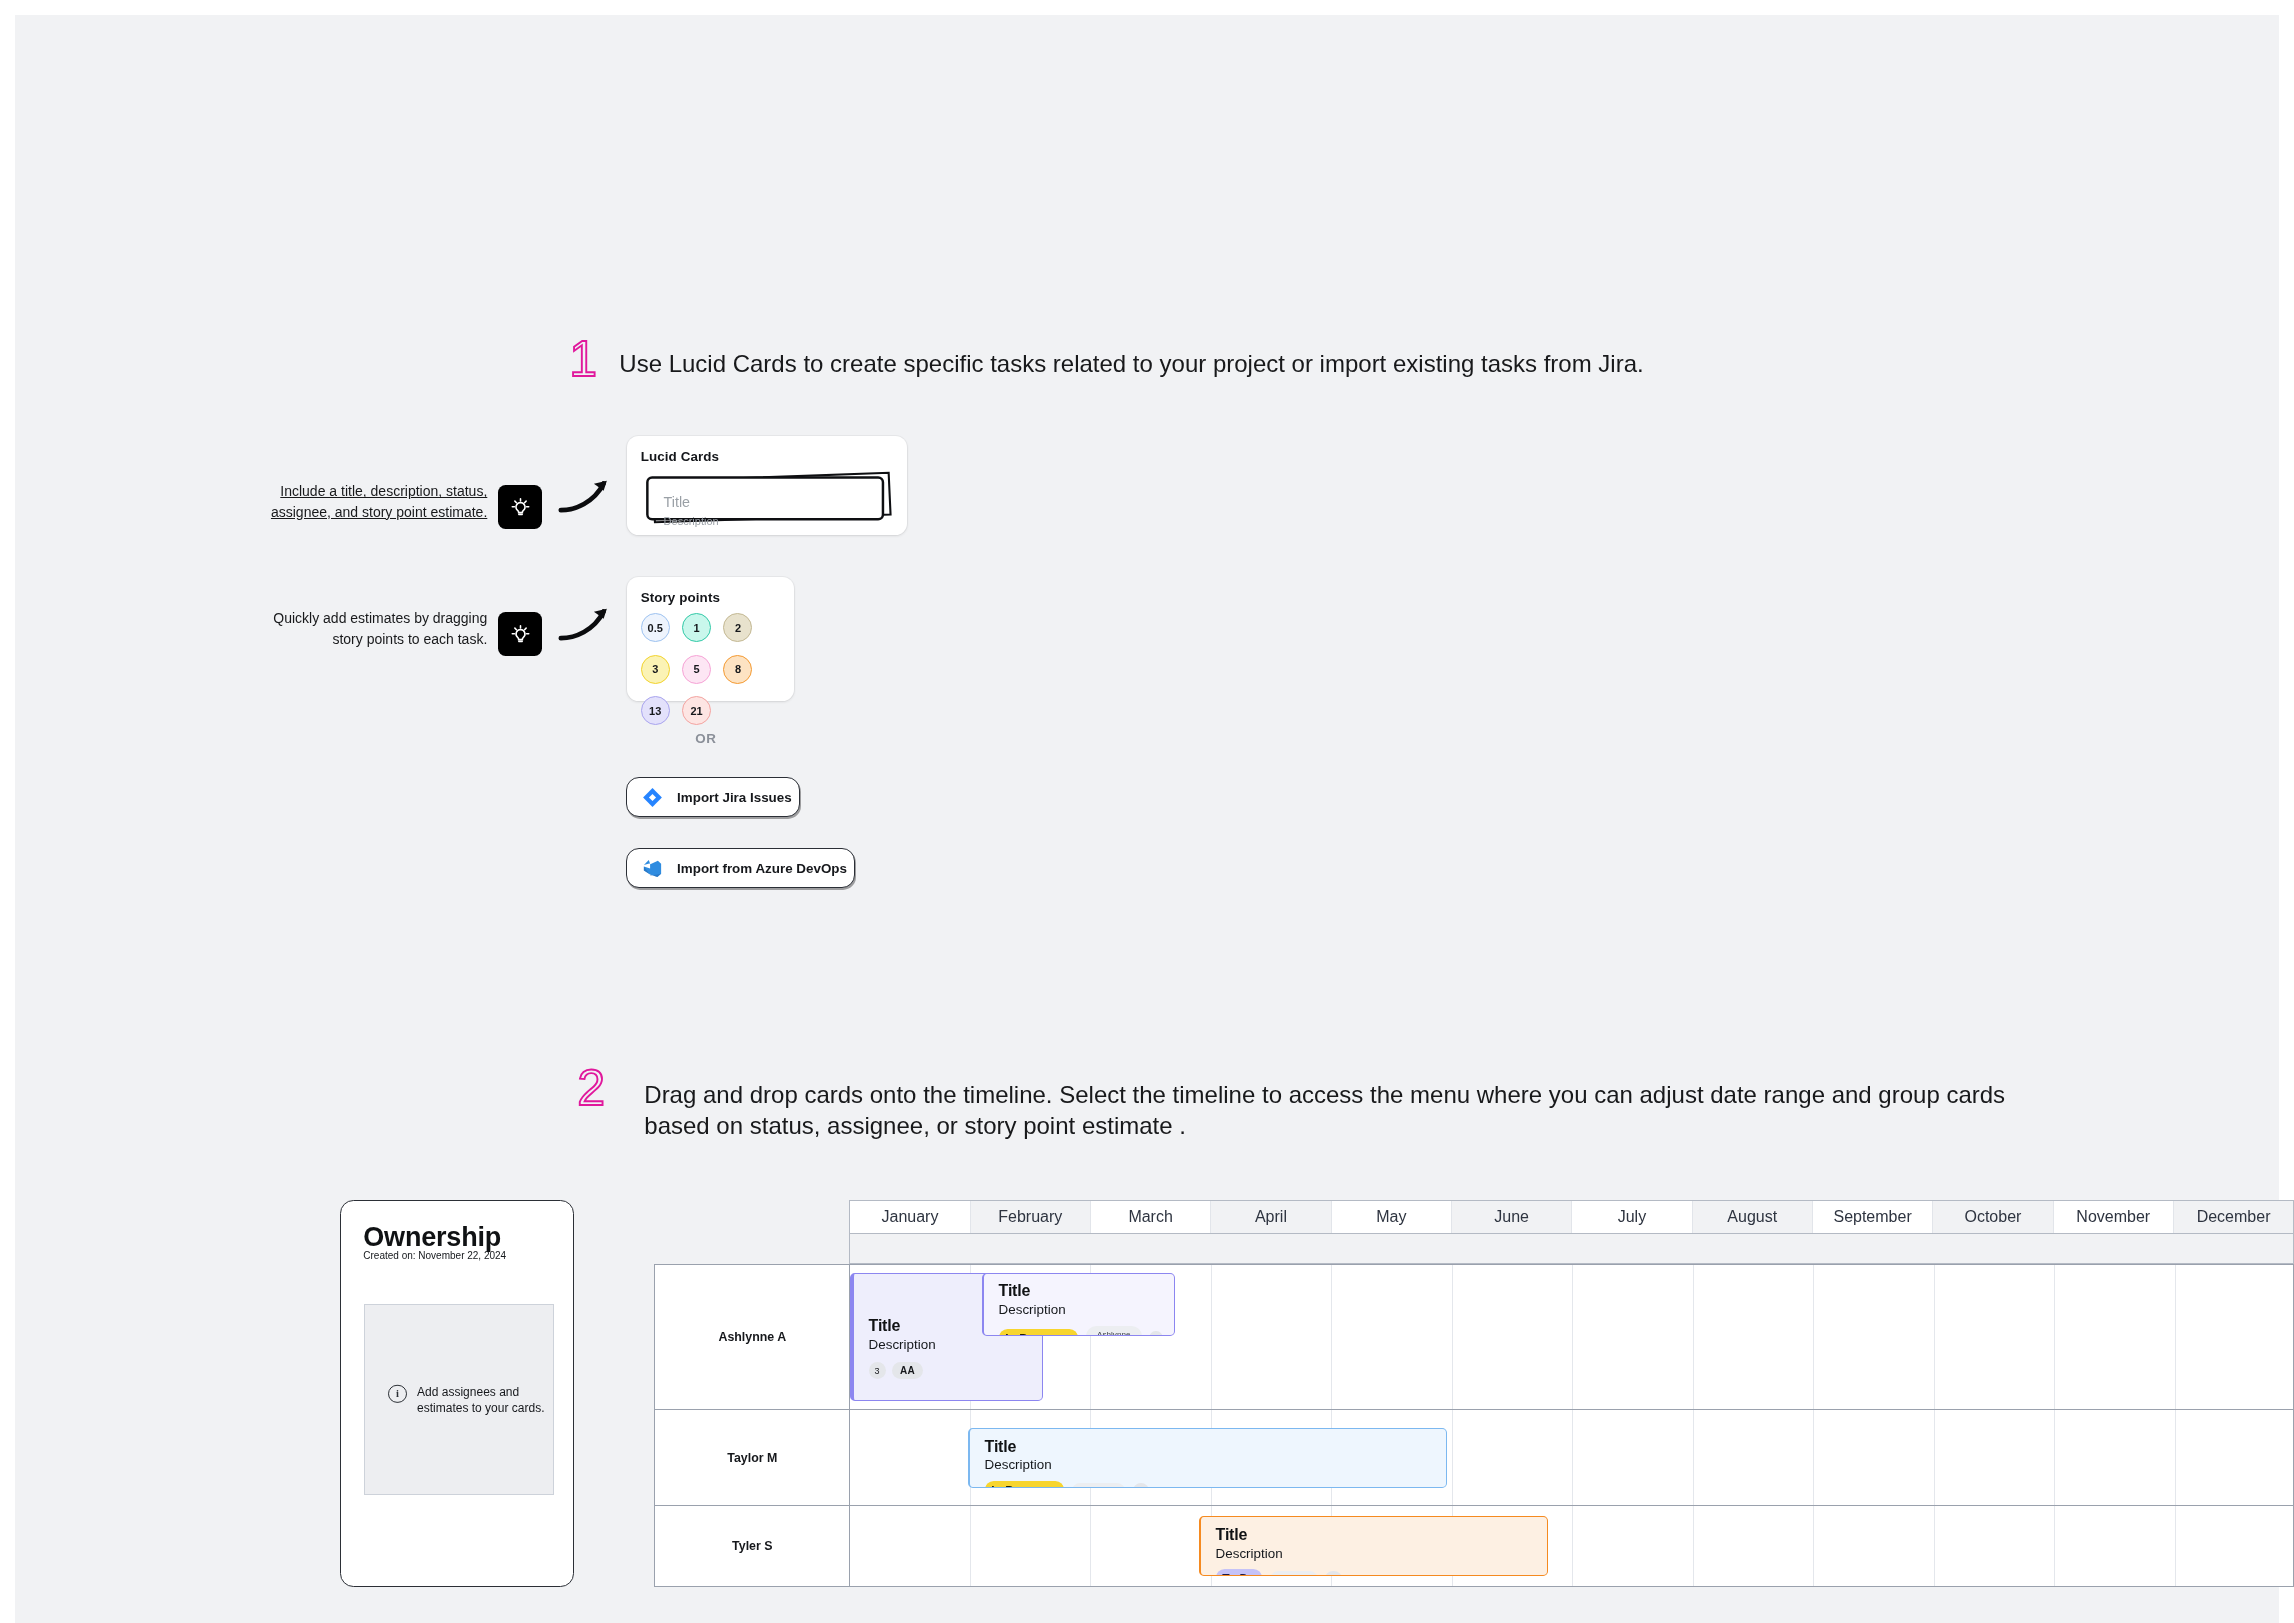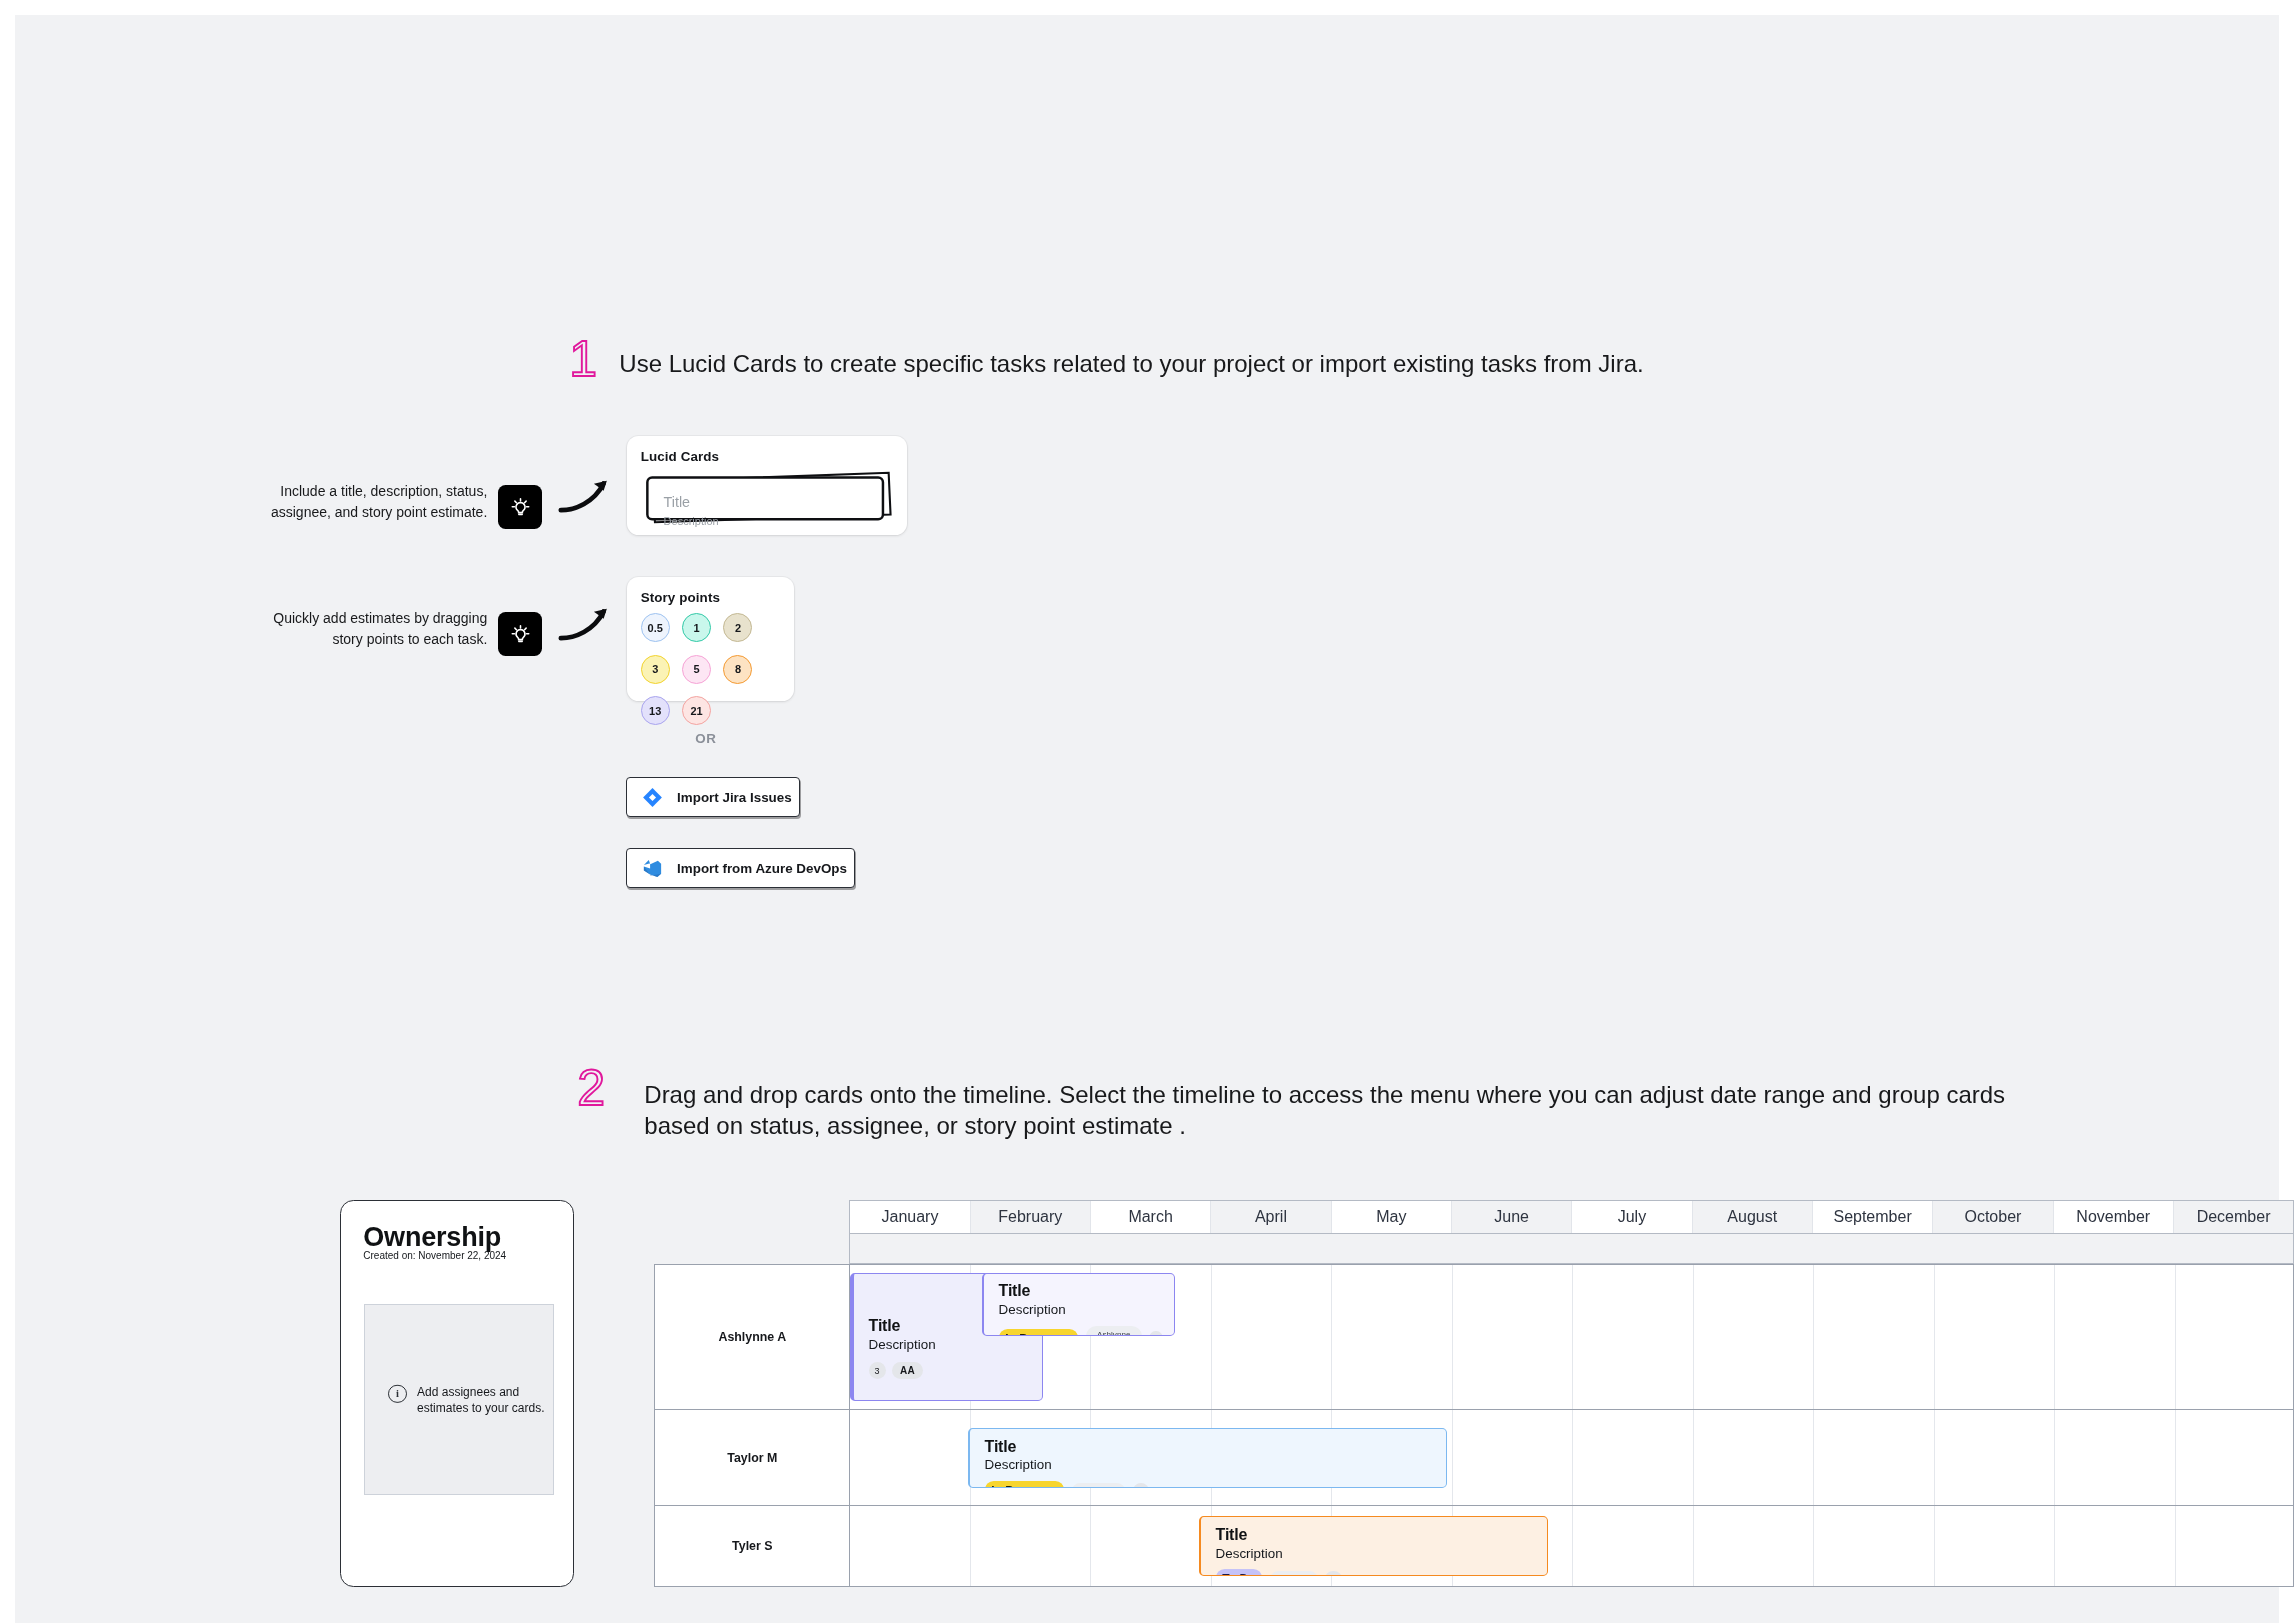--- a/index.html
+++ b/index.html
@@ -84,21 +84,21 @@
   }
 
   
   .or-label{
     font-size:13.4px;font-weight:700;color:#8b9099;letter-spacing:0.6px;
   }
   .import-btn{
     display:flex;align-items:center;
     background:#fff;
     border:1.4px solid #2b2f36;
-    border-radius:4px;
+    border-radius:13px;
     height:40px;
     padding:0 17px 0 13.4px;
     box-sizing:border-box;
     box-shadow:1px 1.9px 0 rgba(0,0,0,.35);
   }
   .import-btn .ico{width:23px;height:23px;margin-right:13.4px;flex:0 0 23px;}
   .import-btn .lbl{font-size:13.4px;font-weight:700;color:#16181c;white-space:nowrap;}
 
   
   #ownership{
@@ -227,21 +227,21 @@
   }
 </style>
 </head>
 <body>
 
 <div id="canvas">
 
   <div class="abs step-num" style="left:554px;top:315px;font-size:50px;">1</div>
   <div class="abs step-text" style="left:604px;top:333px;width:1338px;">Use Lucid Cards to create specific tasks related to your project or import existing tasks from Jira.</div>
 
-  <div class="abs tip-text" style="left:239px;top:466px;width:233px;">Include a title, description, status, assignee, and story point estimate.</div>
+  <div class="abs tip-text" style="left:239px;top:466px;width:233px;text-decoration:underline;">Include a title, description, status, assignee, and story point estimate.</div>
   <div class="abs bulb" style="left:483px;top:470px;">
     <svg width="25" height="25" viewBox="0 0 24 24" fill="none" aria-hidden="true">
       <path d="M12 3.6v2.1M6.6 5.9l1.5 1.5M17.4 5.9l-1.5 1.5M4.1 11.2h2.1M17.8 11.2h2.1" stroke="#fff" stroke-width="1.5" stroke-linecap="round"></path>
       <path d="M12 7.2a4.3 4.3 0 0 0-2.6 7.7c.5.4.8 1 .8 1.6v.4h3.6v-.4c0-.6.3-1.2.8-1.6A4.3 4.3 0 0 0 12 7.2Z" stroke="#fff" stroke-width="1.5" fill="none"></path>
       <path d="M10.4 18.6h3.2" stroke="#fff" stroke-width="1.5" stroke-linecap="round"></path>
     </svg>
   </div>
   <div class="abs" style="left:543px;top:457px;">
     <svg class="arrow-svg" width="57" height="44" viewBox="0 0 60 46">
       <path d="M3 40 C18 40, 38 32, 48 12" stroke="#0b0c0e" stroke-width="5" fill="none" stroke-linecap="round"></path>

